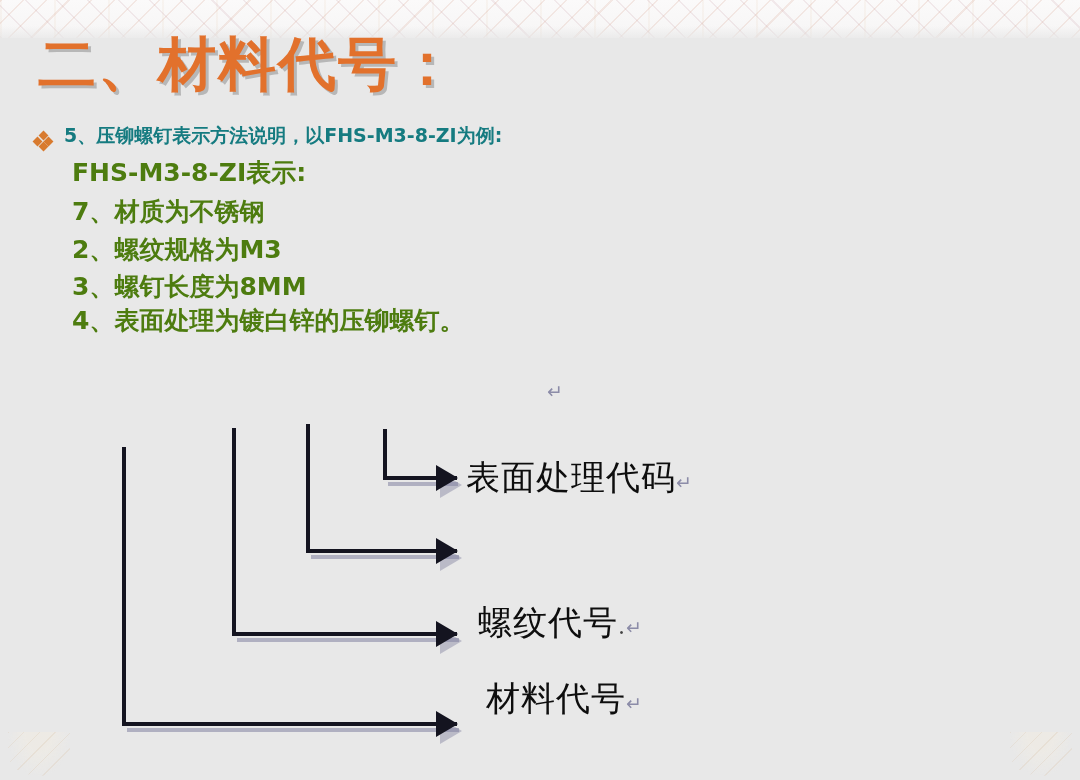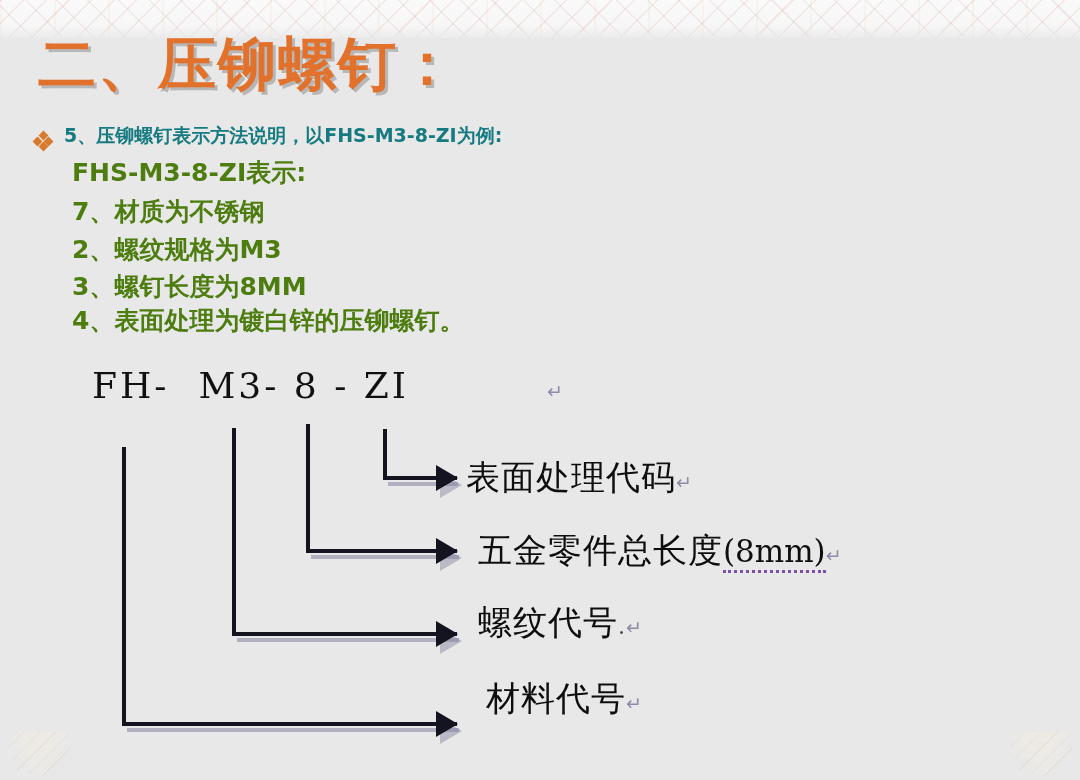--- a/index.html
+++ b/index.html
@@ -234,41 +234,40 @@
 </head>
 <body>
 
 <div id="slide">
 
   <div class="top-band"></div>
   <div class="top-band-fade"></div>
   <div class="corner-mark left"></div>
   <div class="corner-mark right"></div>
 
-  <div class="slide-title">二、压铆螺钉：</div>
+  <div class="slide-title">二、材料代号：</div>
 
   <div class="bullet-row">
     <span class="diamond-bullet">
       <i class="n"></i>
         <i class="s"></i>
         <i class="w"></i>
         <i class="e"></i>
     </span>
     <span class="bullet-text">5、压铆螺钉表示方法说明，以FHS-M3-8-ZI为例:</span>
   </div>
 
   <div class="sub-line l2">FHS-M3-8-ZI表示:</div>
   <div class="sub-line l3">7、材质为不锈钢</div>
   <div class="sub-line l4">2、螺纹规格为M3</div>
   <div class="sub-line l5">3、螺钉长度为8MM</div>
   <div class="sub-line l6">4、表面处理为镀白锌的压铆螺钉。</div>
 
   <div class="diagram">
 
-    <div class="code-line">FH-  M3- 8 - ZI</div>
     <div class="pilcrow code-pilcrow">↵</div>
 
     <div class="conn v" style="left:383px; top:79px; height:50px;"></div>
     <div class="conn-shadow h" style="left:388px; top:132px; width:70px;"></div>
     <div class="conn h" style="left:383px; top:126px; width:74px;"></div>
     <div class="arrow-shadow" style="left:440px; top:122px;"></div>
     <div class="arrow" style="left:436px; top:115px;"></div>
 
     <div class="conn v" style="left:306px; top:74px; height:125px;"></div>
     <div class="conn-shadow h" style="left:311px; top:205px; width:148px;"></div>
@@ -286,23 +285,20 @@
     <div class="conn-shadow h" style="left:127px; top:378px; width:332px;"></div>
     <div class="conn h" style="left:122px; top:372px; width:335px;"></div>
     <div class="arrow-shadow" style="left:440px; top:368px;"></div>
     <div class="arrow" style="left:436px; top:361px;"></div>
   </div>
 
   <div class="label surface">
     <span>表面处理代码</span><span class="pilcrow">↵</span>
   </div>
 
-  <div class="label length">
-    <span>五金零件总长度</span><span class="paren dotted">(8mm)</span><span class="pilcrow">↵</span>
-  </div>
 
   <div class="label thread">
     <span>螺纹代号</span><span class="dot-small">.</span><span class="pilcrow">↵</span>
   </div>
 
   <div class="label material">
     <span>材料代号</span><span class="pilcrow">↵</span>
   </div>
 
 </div>

